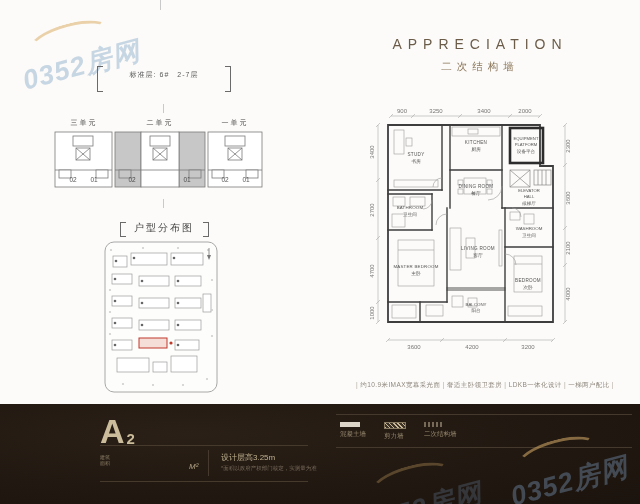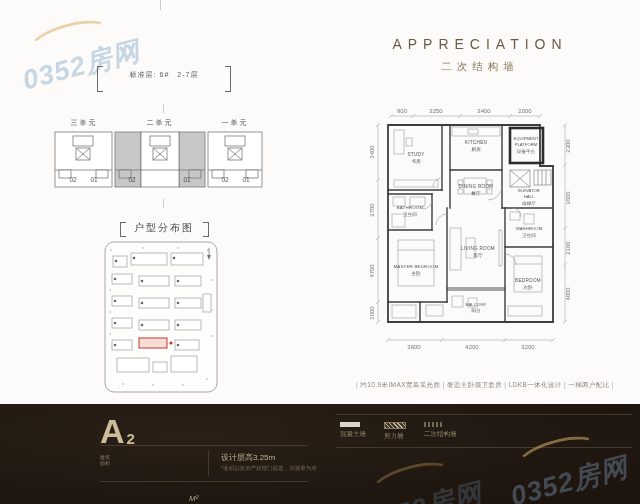--- a/index.html
+++ b/index.html
@@ -43,21 +43,21 @@
   
   .band{position:absolute;left:0;top:404px;width:640px;height:100px;
         background:radial-gradient(ellipse at 30% 30%, #2a2017 0%, #211811 55%, #1b130d 100%);}
   .a2{position:absolute;left:100px;top:10px;color:#cbbc9b;display:flex;align-items:flex-end;}
   .a2 .big{font-size:34px;font-weight:bold;line-height:1;}
   .a2 .sub{font-size:15px;font-weight:bold;margin-left:2px;margin-bottom:1px;}
   .layout{position:absolute;left:198px;top:24px;font-size:13px;font-weight:bold;letter-spacing:7px;color:#bfae8c;white-space:nowrap;}
   .hline{position:absolute;height:1px;background:#463a2d;}
   .area-prefix{position:absolute;left:100px;top:50px;font-size:5px;line-height:6px;color:#8f8168;}
   .area-val{position:absolute;left:114px;top:43px;font-size:27px;font-weight:bold;color:#d6c7a4;line-height:1;}
-  .area-unit{position:absolute;left:189px;top:58px;font-size:8px;font-style:italic;color:#b3a485;margin-top:32px;}
+  .area-unit{position:absolute;left:189px;top:58px;font-size:8px;font-style:italic;color:#b3a485;}
   .vline{position:absolute;width:1px;background:#453a2d;}
   .hnote{position:absolute;left:221px;top:48px;font-size:8px;color:#c0b190;}
   .disc{position:absolute;left:221px;top:61px;font-size:5.5px;color:#77695a;}
   .legend{position:absolute;left:336px;top:10px;width:292px;border-top:1px solid #44392c;border-bottom:1px solid #44392c;padding:7px 0 6px 4px;display:flex;gap:18px;}
   .leg-item{display:flex;flex-direction:column;gap:3px;}
   .leg-sw{width:20px;height:5px;}
   .sw-solid{background:#ddd5c8;}
   .sw-hatch{background:repeating-linear-gradient(45deg,#c9b998 0 1px,rgba(201,185,152,.15) 1px 3px);border:.5px solid #8a7c62;}
   .sw-dash{background:repeating-linear-gradient(90deg,#8a7d68 0 2px,transparent 2px 4px);opacity:.8;}
   .leg-item span{font-size:6.5px;color:#97896f;white-space:nowrap;}

